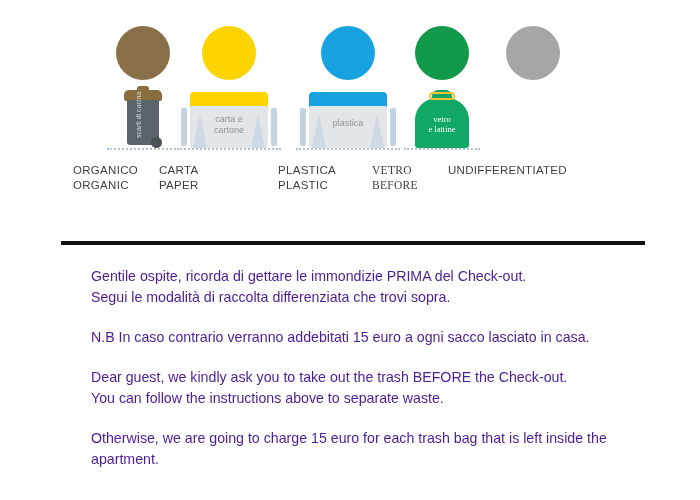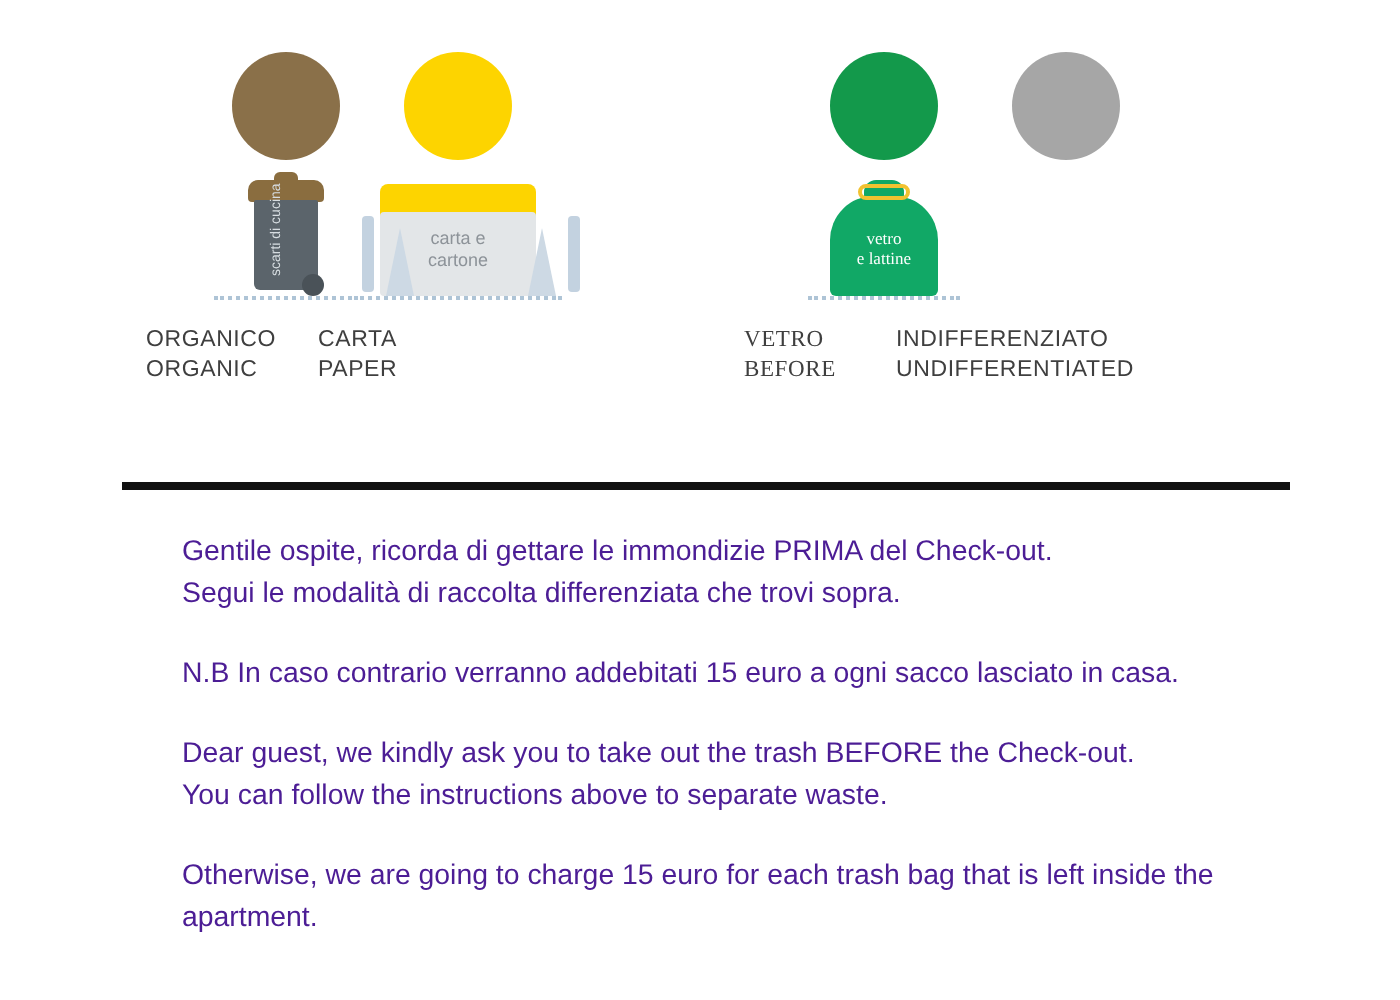--- a/index.html
+++ b/index.html
@@ -63,21 +63,21 @@
     line-height: 15px;
     letter-spacing: 0.3px;
     color: #3f3f3f;
   }
 
   
   .bag {
     position: absolute;
     bottom: 2px;
     left: 50%;
-    width: 109px;
+    width: 96px;
     margin-left: -48px;
     height: 56px;
   }
   .bag-band {
     position: absolute;
     left: 9px;
     top: 0;
     width: 78px;
     height: 17px;
     border-radius: 4px 4px 1px 1px;
@@ -295,20 +295,41 @@
         </div>
       </div>
       <div class="ground" style="width:104px;margin-left:-52px;"></div>
     </div>
     <div class="cat-labels">
       <div>CARTA</div>
       <div>PAPER</div>
     </div>
   </div>
 
+  <div class="category" style="left:278px;">
+    <div class="cat-circle" style="background:#18a3e0"></div>
+    <div class="bin-area">
+      <div class="bag">
+        <div class="bag-handle left"></div>
+        <div class="bag-handle right"></div>
+        <div class="bag-band" style="background:#18a3e0"></div>
+        <div class="bag-body"></div>
+        <div class="bag-fin left"></div>
+        <div class="bag-fin right"></div>
+        <div class="bag-text" style="top:26px;">
+          <div>plastica</div>
+        </div>
+      </div>
+      <div class="ground" style="width:104px;margin-left:-52px;"></div>
+    </div>
+    <div class="cat-labels">
+      <div>PLASTICA</div>
+      <div>PLASTIC</div>
+    </div>
+  </div>
 
   <div class="category" style="left:372px;font-family:Liberation Serif, serif;">
     <div class="cat-circle" style="background:#13994b"></div>
     <div class="bin-area">
       <div class="sack">
         <div class="sack-neck"></div>
         <div class="sack-body"></div>
         <div class="sack-ring"></div>
         <div class="sack-text">
           <div>vetro</div>
@@ -319,21 +340,20 @@
     </div>
     <div class="cat-labels">
       <div>VETRO</div>
       <div>BEFORE</div>
     </div>
   </div>
 
   <div class="category" style="left:463px;">
     <div class="cat-circle" style="background:#a6a6a6"></div>
     <div class="cat-labels" style="left:-15px;width:170px;">
-      <div>INDIFFERENZIATO</div>
       <div>UNDIFFERENTIATED</div>
     </div>
   </div>
 
 </div>
 
 <div id="divider"></div>
 
 <div id="notice">
   <p class="gap">

